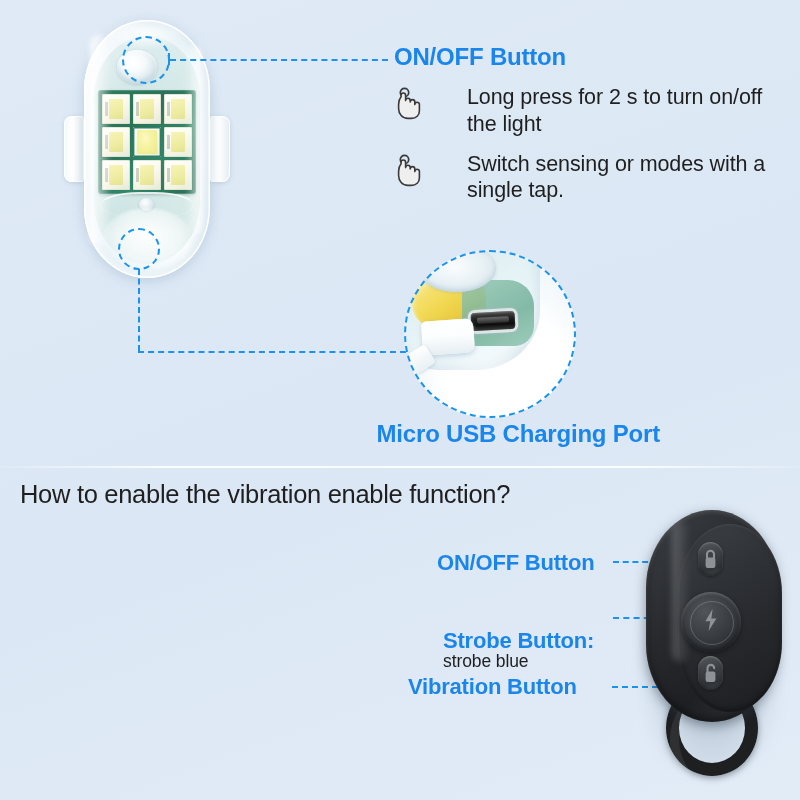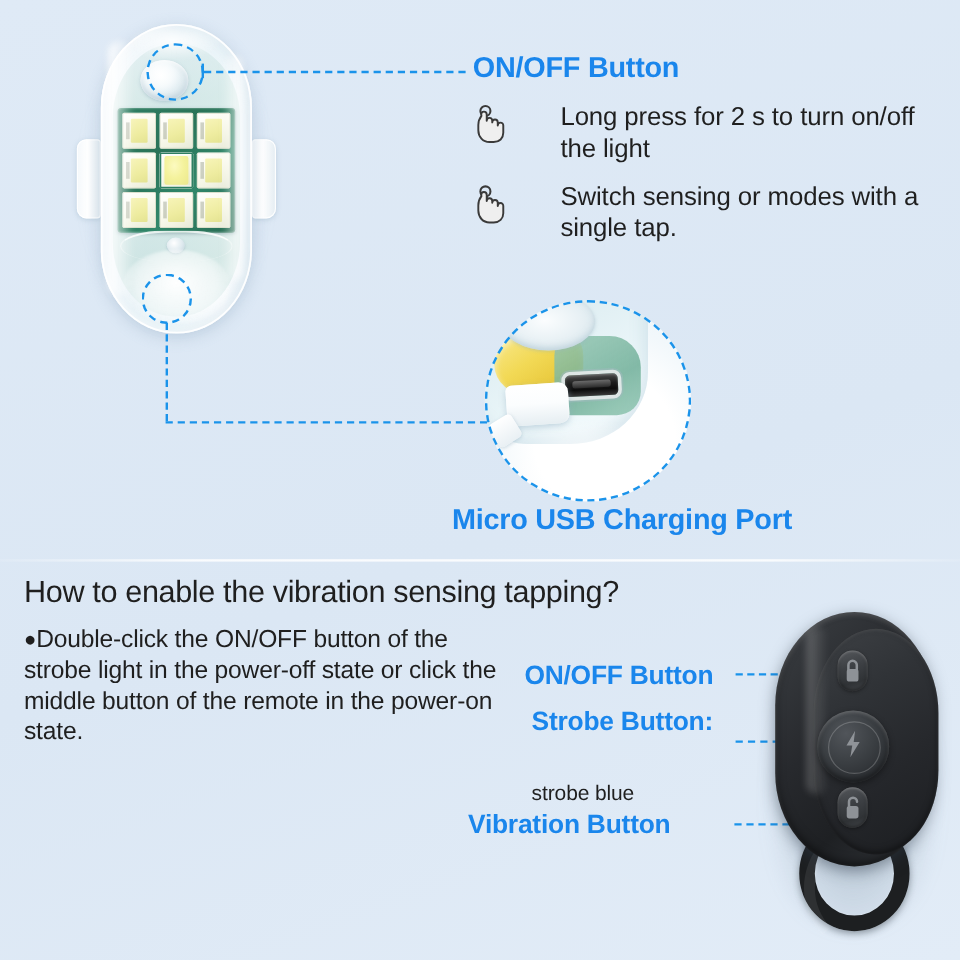--- a/index.html
+++ b/index.html
@@ -528,22 +528,22 @@
 
   .remote-label {
     position: absolute;
     color: #1a86ec;
     font-size: 22px;
     font-weight: bold;
     white-space: nowrap;
     letter-spacing: -.2px;
   }
   #label-remote-onoff     { left: 437px; top: 550px; }
-  #label-remote-strobe    { left: 443px; top: 588px; }
-  #label-remote-vibration { left: 390px; top: 674px; }
+  #label-remote-strobe    { left: 443px; top: 628px; }
+  #label-remote-vibration { left: 408px; top: 674px; }
 
   #label-strobe-sub {
     position: absolute;
     left: 443px;
     top: 630px;
     font-size: 17.5px;
     line-height: 1.18;
     color: #1f1f1f;
     white-space: nowrap;
     letter-spacing: -.1px;
@@ -776,26 +776,23 @@
       <div class="usb-plug-tip"></div>
       <div class="usb-inner-glow"></div>
     </div>
     <div class="usb-dash-ring"></div>
   </div>
 
   <div id="usb-label">Micro USB Charging Port</div>
 
   <div id="divider"></div>
 
-  <div id="vibration-heading">How to enable the vibration sensing tapping?</div>
+  <div id="vibration-heading">How to enable the vibration enable function?</div>
 
   <div id="bullets">
-    <div class="bullet">
-      <span class="dot">●</span><span>Double-click the ON/OFF button of the strobe light in the power-off state or click the middle button of the remote in the power-on state.</span>
-    </div>
   </div>
 
   <div id="remote-labels">
     <div class="remote-label" id="label-remote-onoff">ON/OFF Button</div>
 
     <div class="remote-label" id="label-remote-strobe">Strobe Button:</div>
 
     <div id="label-strobe-sub">
       <br>
       <span>strobe blue</span>

